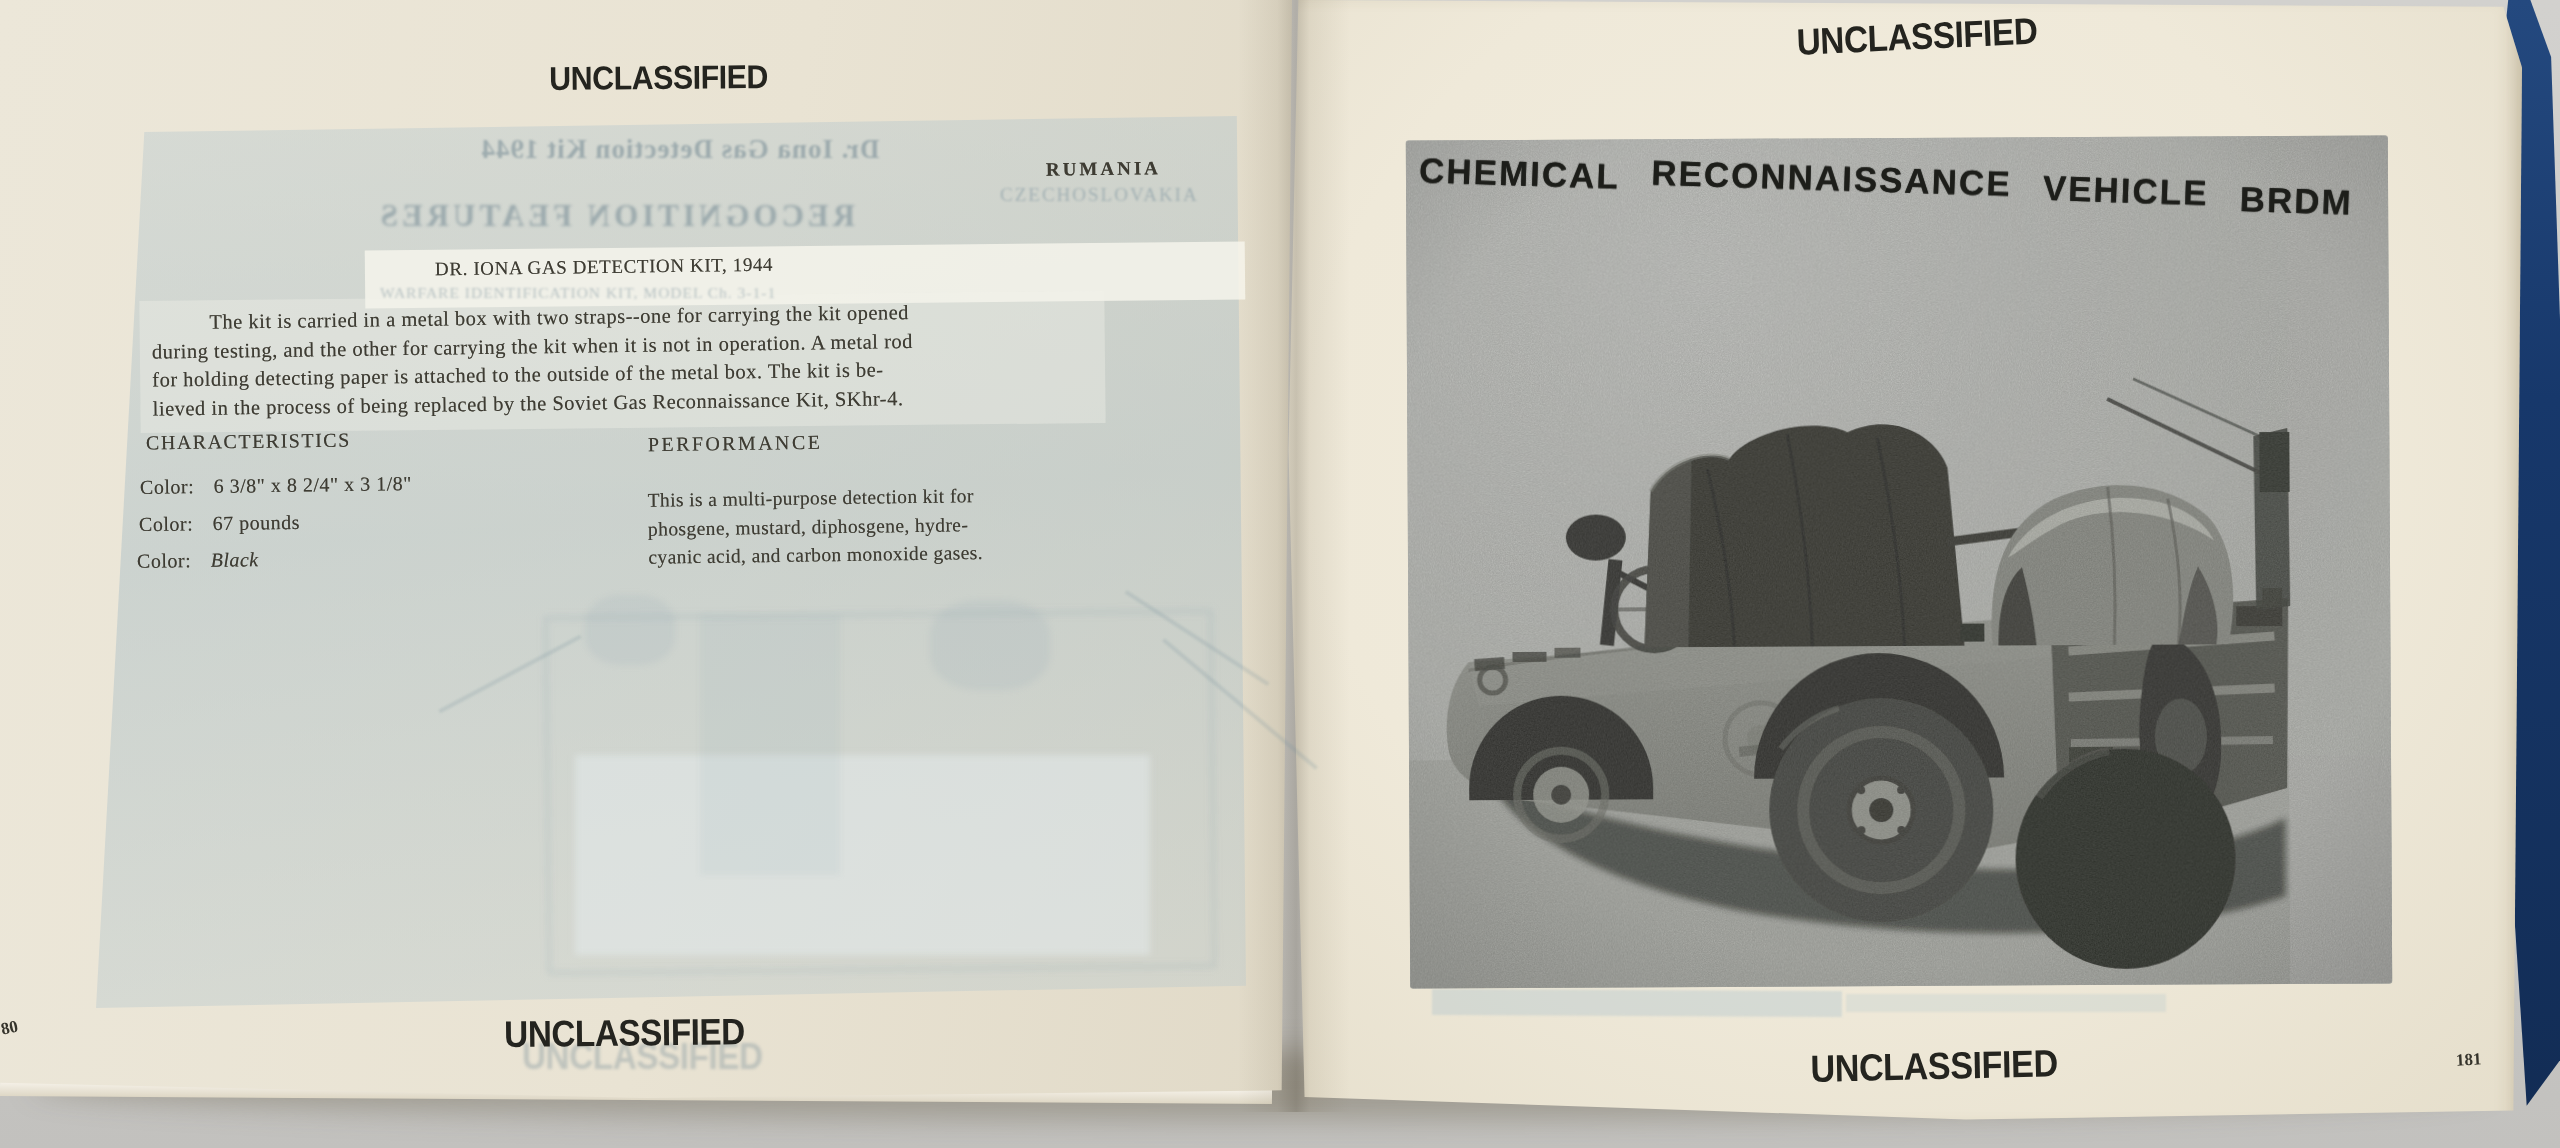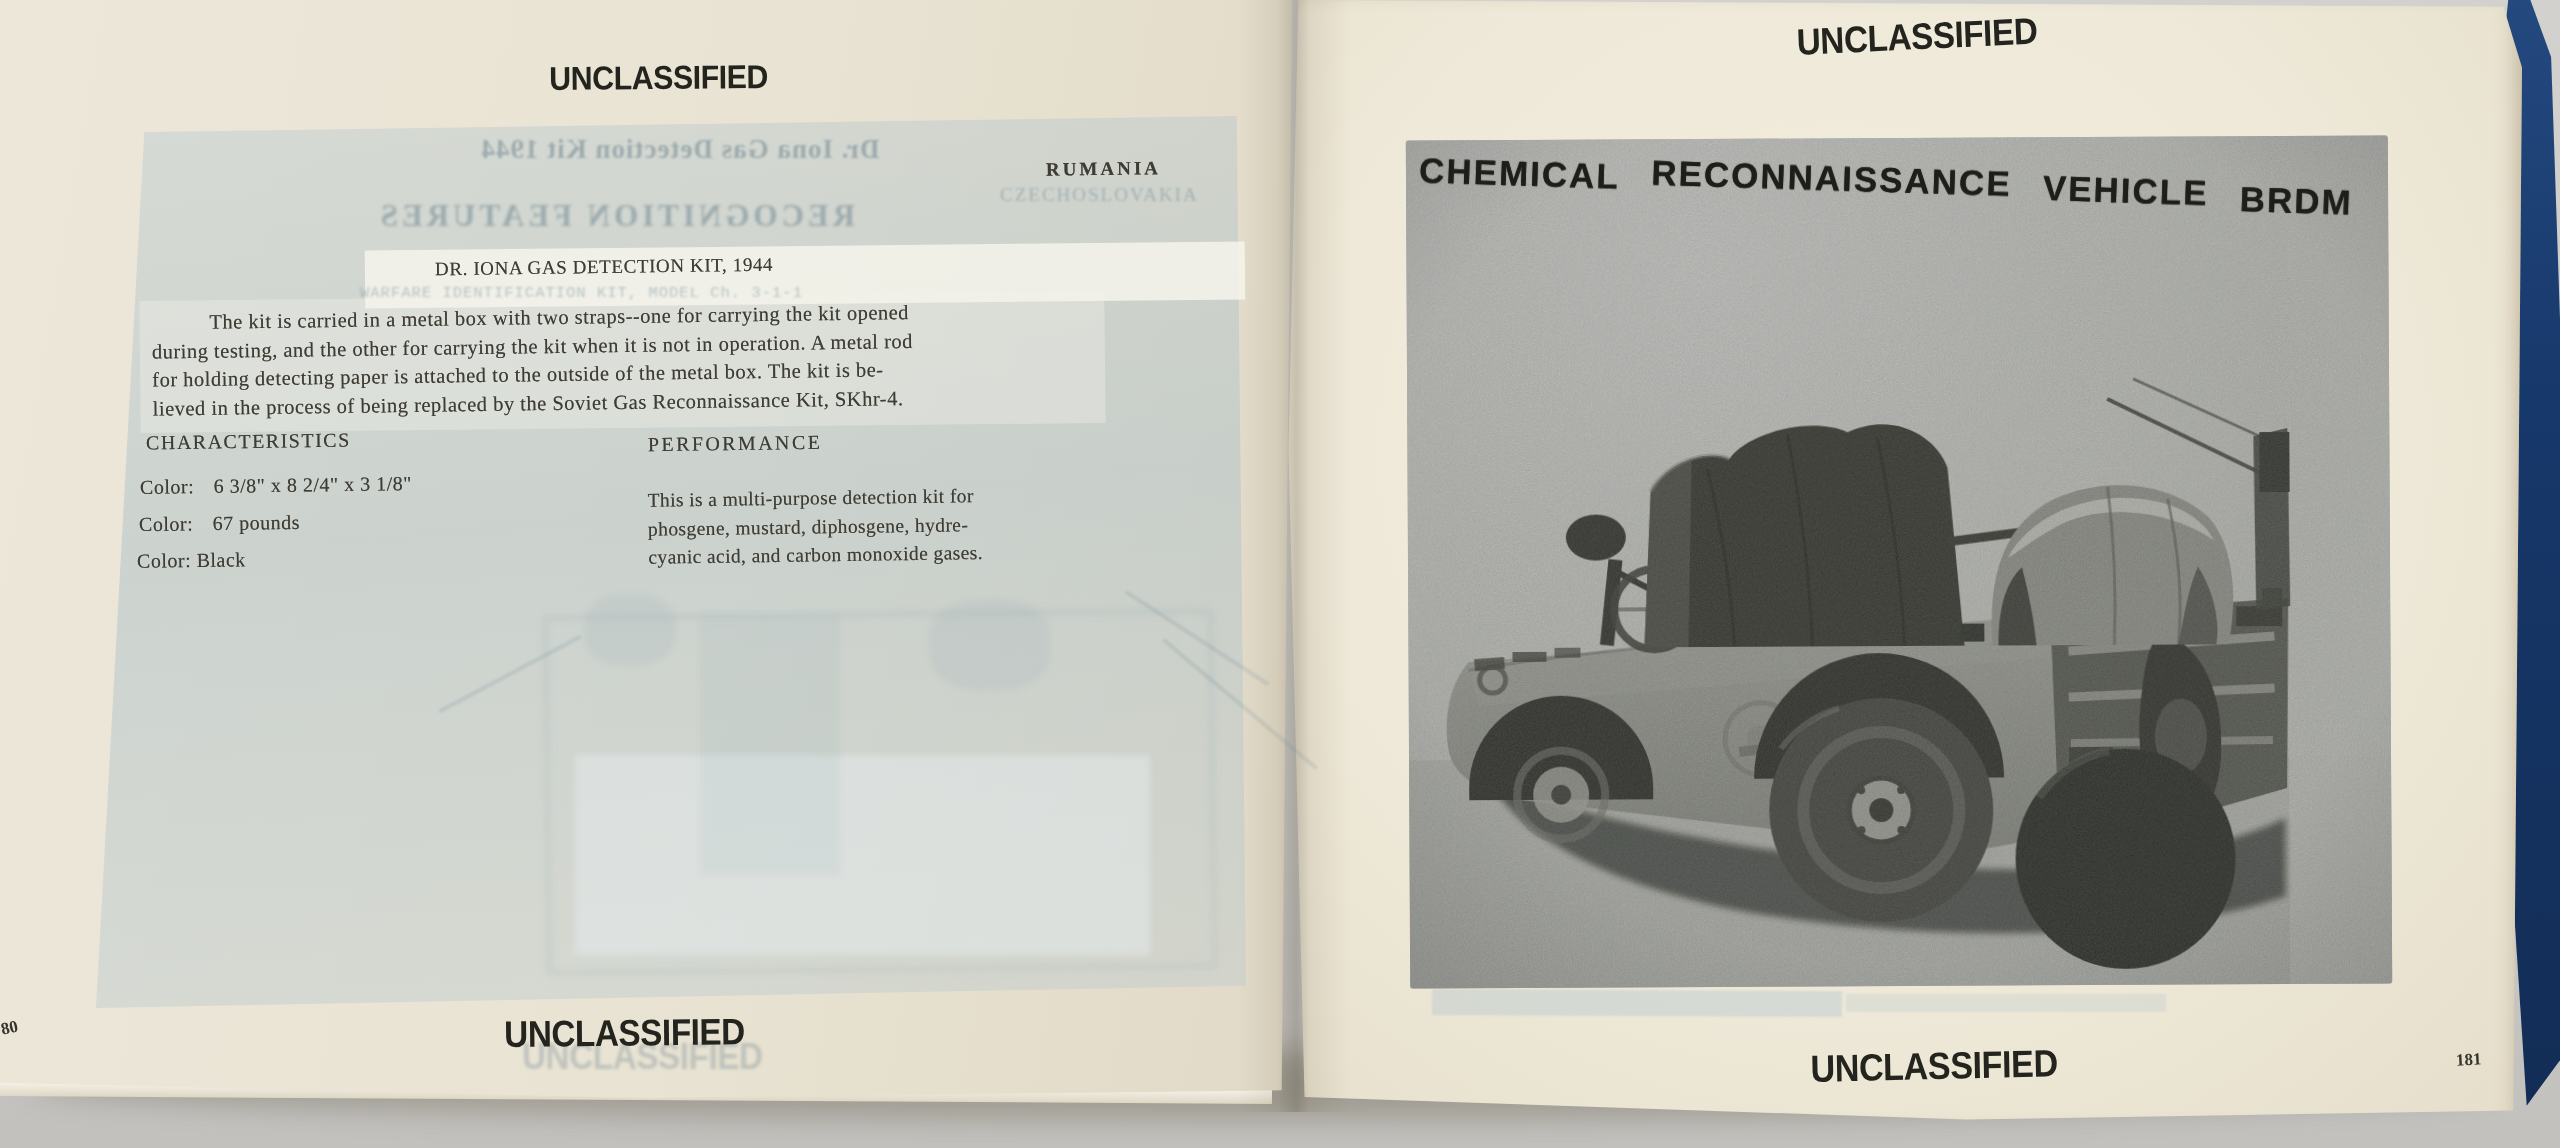--- a/index.html
+++ b/index.html
@@ -97,21 +97,21 @@
   <div class="abs g-shape g-blob1"></div>
   <div class="abs g-shape g-blob2"></div>
   <div class="abs g-shape g-blob3"></div>
   <div class="abs g-line" style="left:430px;top:672px;width:160px;transform:rotate(-28deg);"></div>
   <div class="abs g-line" style="left:1112px;top:636px;width:170px;transform:rotate(33deg);"></div>
   <div class="abs g-line" style="left:1140px;top:702px;width:200px;transform:rotate(40deg);"></div>
 
   <div class="abs ghost mirror" style="left:360px;top:134px;width:640px;text-align:center;font-weight:bold;font-size:27px;letter-spacing:1px;">Dr. Iona Gas Detection Kit 1944</div>
   <div class="abs ghost mirror" style="left:415px;top:198px;width:440px;text-align:center;font-weight:bold;font-size:31px;letter-spacing:4px;filter:blur(1.6px);">RECOGNITION FEATURES</div>
   <div class="abs ghost" style="left:1000px;top:184px;font-size:19px;letter-spacing:2px;filter:blur(1px);color:rgba(128,150,160,.55);">CZECHOSLOVAKIA</div>
-  <div class="abs ghost" style="left:360px;top:284px;font-size:15.5px;letter-spacing:1px;filter:blur(.8px);color:rgba(120,142,152,.45);font-family:Liberation Mono, monospace;">WARFARE IDENTIFICATION KIT, MODEL Ch. 3-1-1</div>
+  <div class="abs ghost" style="left:380px;top:284px;font-size:15.5px;letter-spacing:1px;filter:blur(.8px);color:rgba(120,142,152,.45);">WARFARE IDENTIFICATION KIT, MODEL Ch. 3-1-1</div>
 
   <div class="abs stamp" style="left:549px;top:60px;font-size:33px;transform:scaleX(.92) rotate(-.5deg);">UNCLASSIFIED</div>
 
   <div class="abs ink rot" style="left:1046px;top:158px;font-size:19px;font-weight:bold;letter-spacing:3px;">RUMANIA</div>
 
   <div class="abs ink rot" style="left:435px;top:256px;font-size:19px;letter-spacing:.6px;">DR. IONA GAS DETECTION KIT, 1944</div>
 
   <div class="abs rot" style="left:152px;top:302px;width:945px;z-index:6;">
     <div class="ink" style="position:relative;font-size:20.5px;line-height:28.6px;letter-spacing:.5px;text-indent:58px;">The kit is carried in a metal box with two straps--one for carrying the kit opened</div>
     <div class="ink" style="position:relative;font-size:20.5px;line-height:28.6px;letter-spacing:.5px;">during testing, and the other for carrying the kit when it is not in operation.  A metal rod</div>
@@ -123,21 +123,21 @@
   <div class="abs ink rot" style="left:140px;top:474px;font-size:20px;letter-spacing:.5px;">
     <span>Color:</span>
     <span style="margin-left:14px;">6 3/8" x 8 2/4" x 3 1/8"</span>
   </div>
   <div class="abs ink rot" style="left:139px;top:512px;font-size:20px;letter-spacing:.5px;">
     <span>Color:</span>
     <span style="margin-left:14px;">67 pounds</span>
   </div>
   <div class="abs ink rot" style="left:137px;top:549px;font-size:20px;letter-spacing:.5px;">
     <span>Color:</span>
-    <span style="">Black</span>
+    <span style="margin-left:14px;font-style:italic;">Black</span>
   </div>
 
   <div class="abs ink rot" style="left:648px;top:432px;font-size:20px;letter-spacing:2.4px;">PERFORMANCE</div>
   <div class="abs rot" style="left:648px;top:484px;width:390px;z-index:6;">
     <div class="ink" style="position:relative;font-size:19.5px;line-height:28.6px;letter-spacing:.4px;">This is a multi-purpose detection kit for</div>
     <div class="ink" style="position:relative;font-size:19.5px;line-height:28.6px;letter-spacing:.4px;">phosgene, mustard, diphosgene, hydre-</div>
     <div class="ink" style="position:relative;font-size:19.5px;line-height:28.6px;letter-spacing:.4px;">cyanic acid, and carbon monoxide gases.</div>
   </div>
 
   <div class="abs stamp stamp-ghost" style="left:522px;top:1036px;font-size:37px;transform:scaleX(.9);">UNCLASSIFIED</div>

